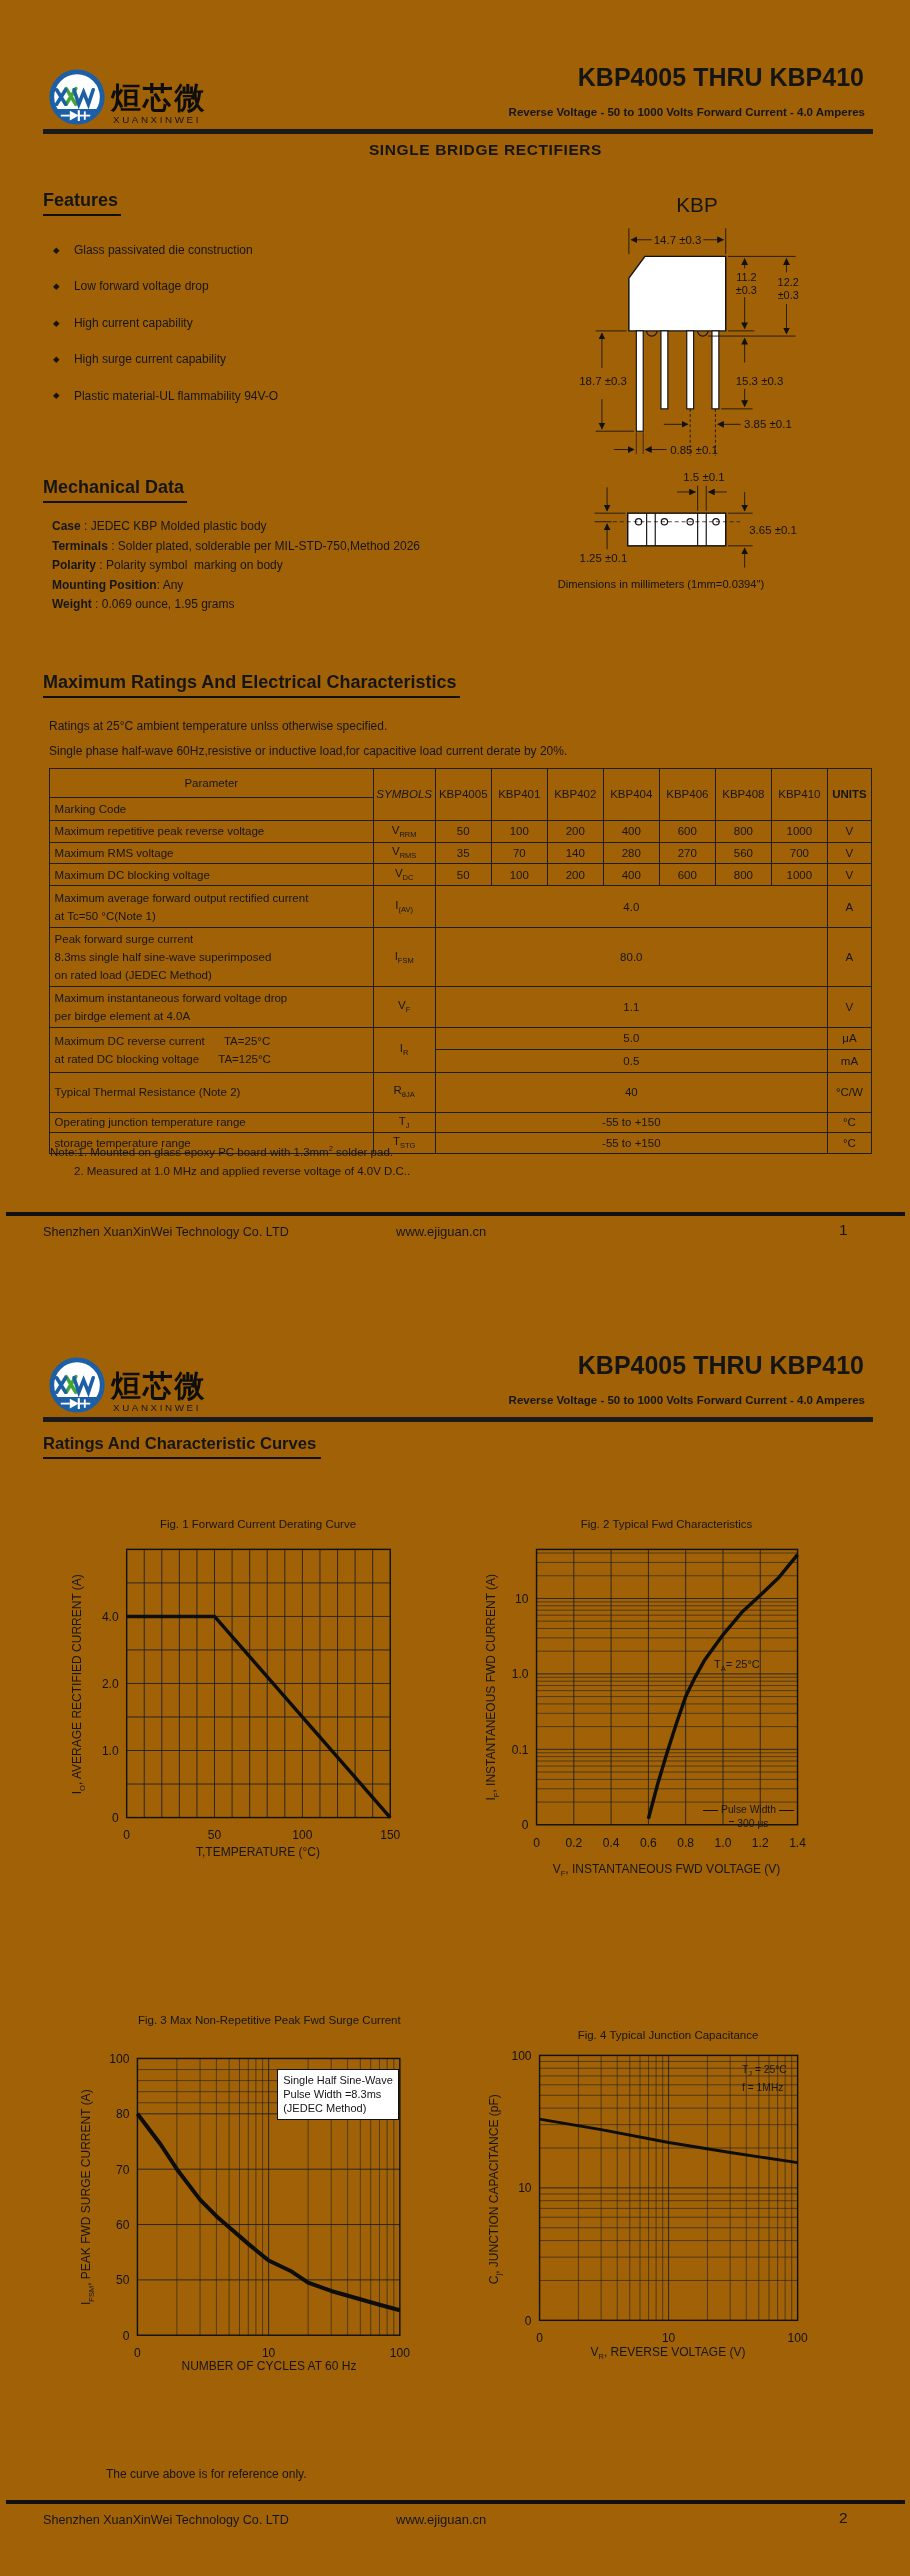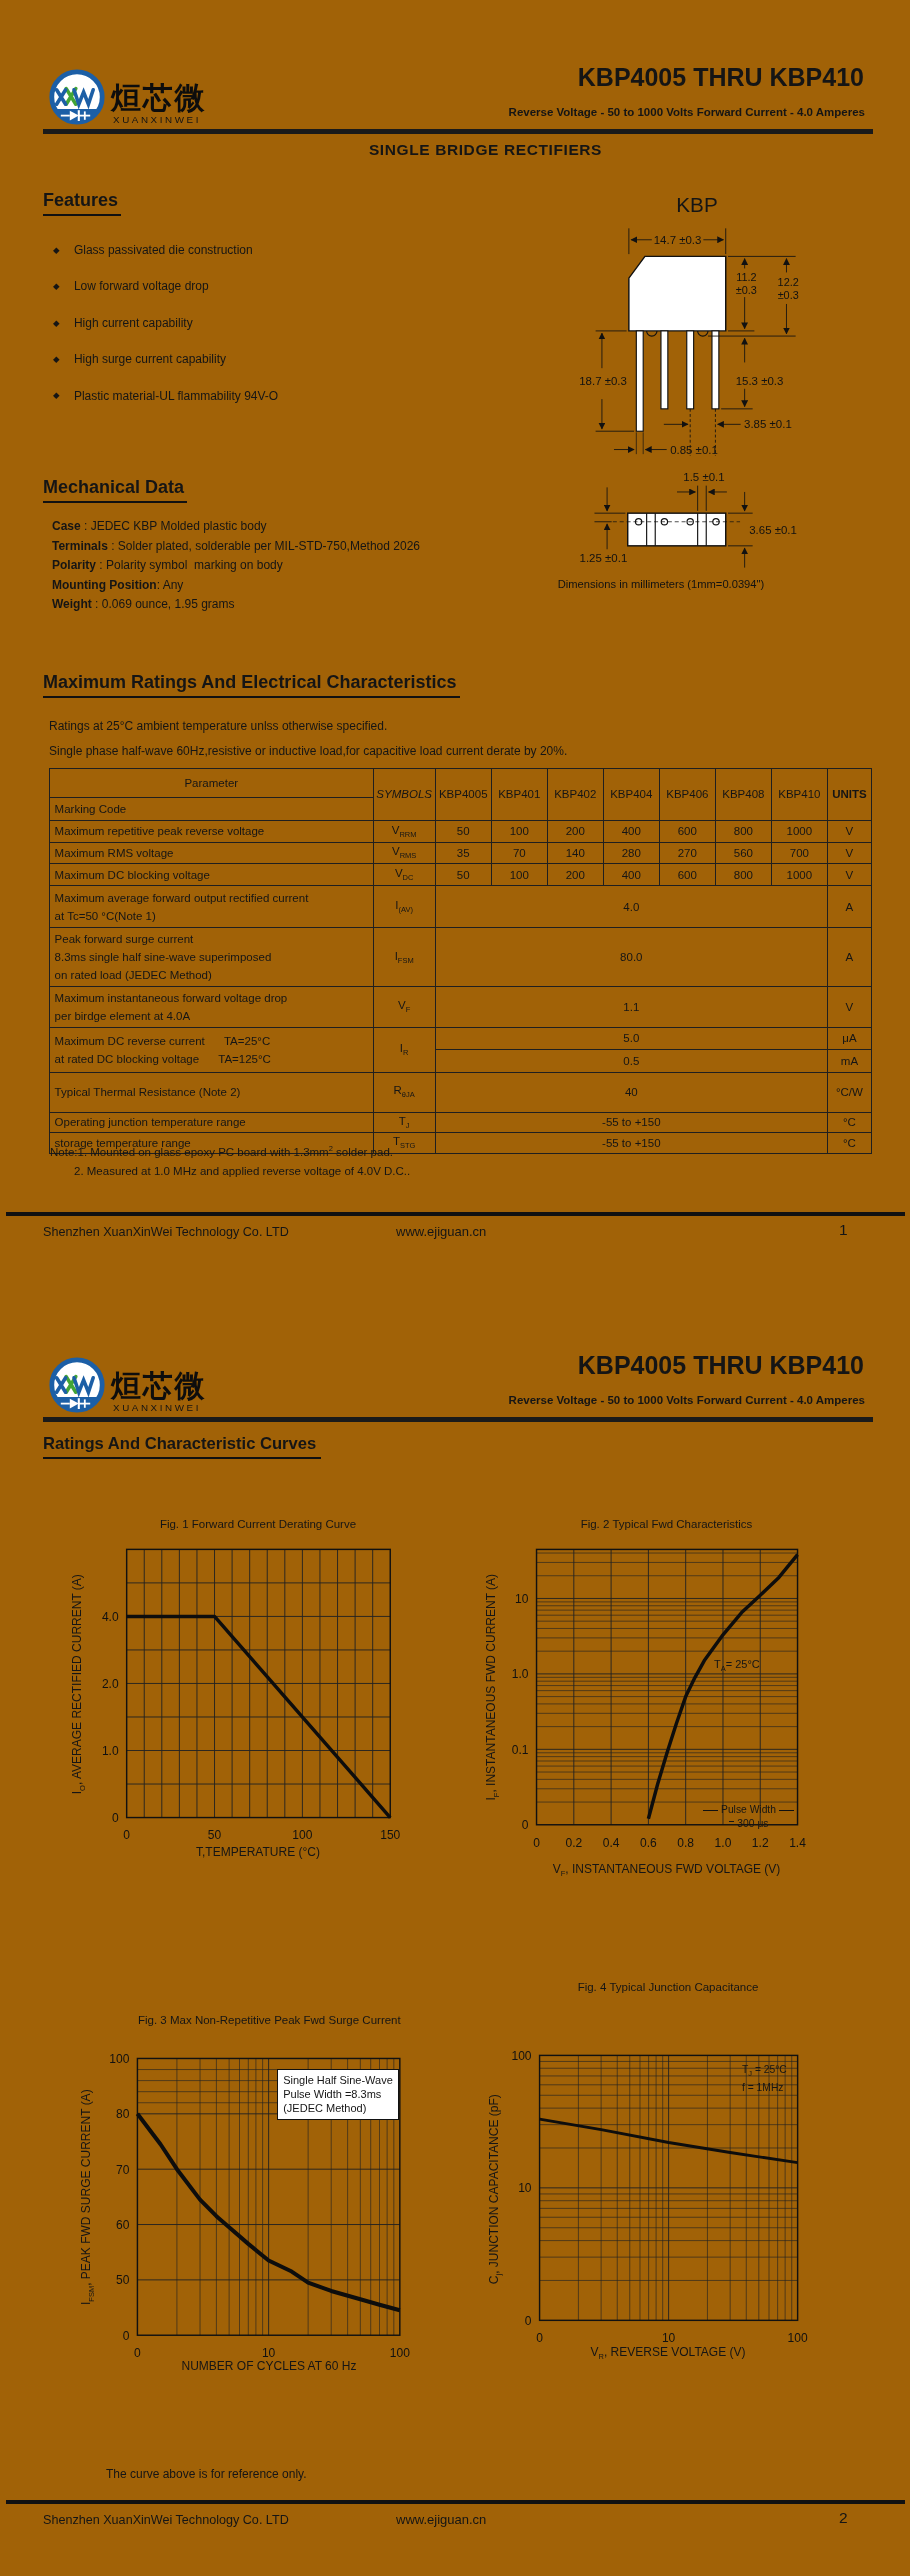--- a/index.html
+++ b/index.html
@@ -489,21 +489,21 @@
         <polyline points="100.0,156.4 140.2,209.4 168.8,252.8 209.0,305.8 237.6,334.7 259.7,354.0 293.1,382.9 328.5,411.9 368.7,431.1 397.3,450.4 437.5,464.9 488.2,479.3 521.6,489.0 557.0,498.6" fill="none" stroke="#0d0d0d" stroke-width="7" stroke-linejoin="round"></polyline>
       </svg>
     <div class="ylab" style="left:-56px;top:901px;width:287px;"><span>I</span><sub>FSM</sub><span>,  PEAK FWD SURGE CURRENT (A)</span></div>
     <div class="xlab" style="left:138px;top:1071px;width:262px;"><span>NUMBER OF CYCLES AT 60 Hz</span></div>
     <div class="ann-box" style="left:277px;top:781px;">
       <div>Single Half Sine-Wave</div>
       <div>Pulse Width =8.3ms</div>
       <div>(JEDEC Method)</div>
     </div>
 
-    <div class="fig-title" style="left:539px;top:693px;width:258px;">Fig. 4  Typical Junction Capacitance</div>
+    <div class="fig-title" style="left:539px;top:741px;width:258px;">Fig. 4  Typical Junction Capacitance</div>
     <svg class="abs" style="left:482px;top:733px;" width="356" height="367" viewBox="0 0 620 640">
         <line x1="167.73174902439575" y1="60" x2="167.73174902439575" y2="522" stroke="#222" stroke-width="1.1"></line>
         <line x1="392.73174902439575" y1="60" x2="392.73174902439575" y2="522" stroke="#222" stroke-width="1.1"></line>
         <line x1="207.35228231192406" y1="60" x2="207.35228231192406" y2="522" stroke="#222" stroke-width="1.1"></line>
         <line x1="432.35228231192406" y1="60" x2="432.35228231192406" y2="522" stroke="#222" stroke-width="1.1"></line>
         <line x1="235.46349804879154" y1="60" x2="235.46349804879154" y2="522" stroke="#222" stroke-width="1.1"></line>
         <line x1="460.46349804879156" y1="60" x2="460.46349804879156" y2="522" stroke="#222" stroke-width="1.1"></line>
         <line x1="257.26825097560425" y1="60" x2="257.26825097560425" y2="522" stroke="#222" stroke-width="1.1"></line>
         <line x1="482.26825097560425" y1="60" x2="482.26825097560425" y2="522" stroke="#222" stroke-width="1.1"></line>
         <line x1="275.0840313363198" y1="60" x2="275.0840313363198" y2="522" stroke="#222" stroke-width="1.1"></line>

